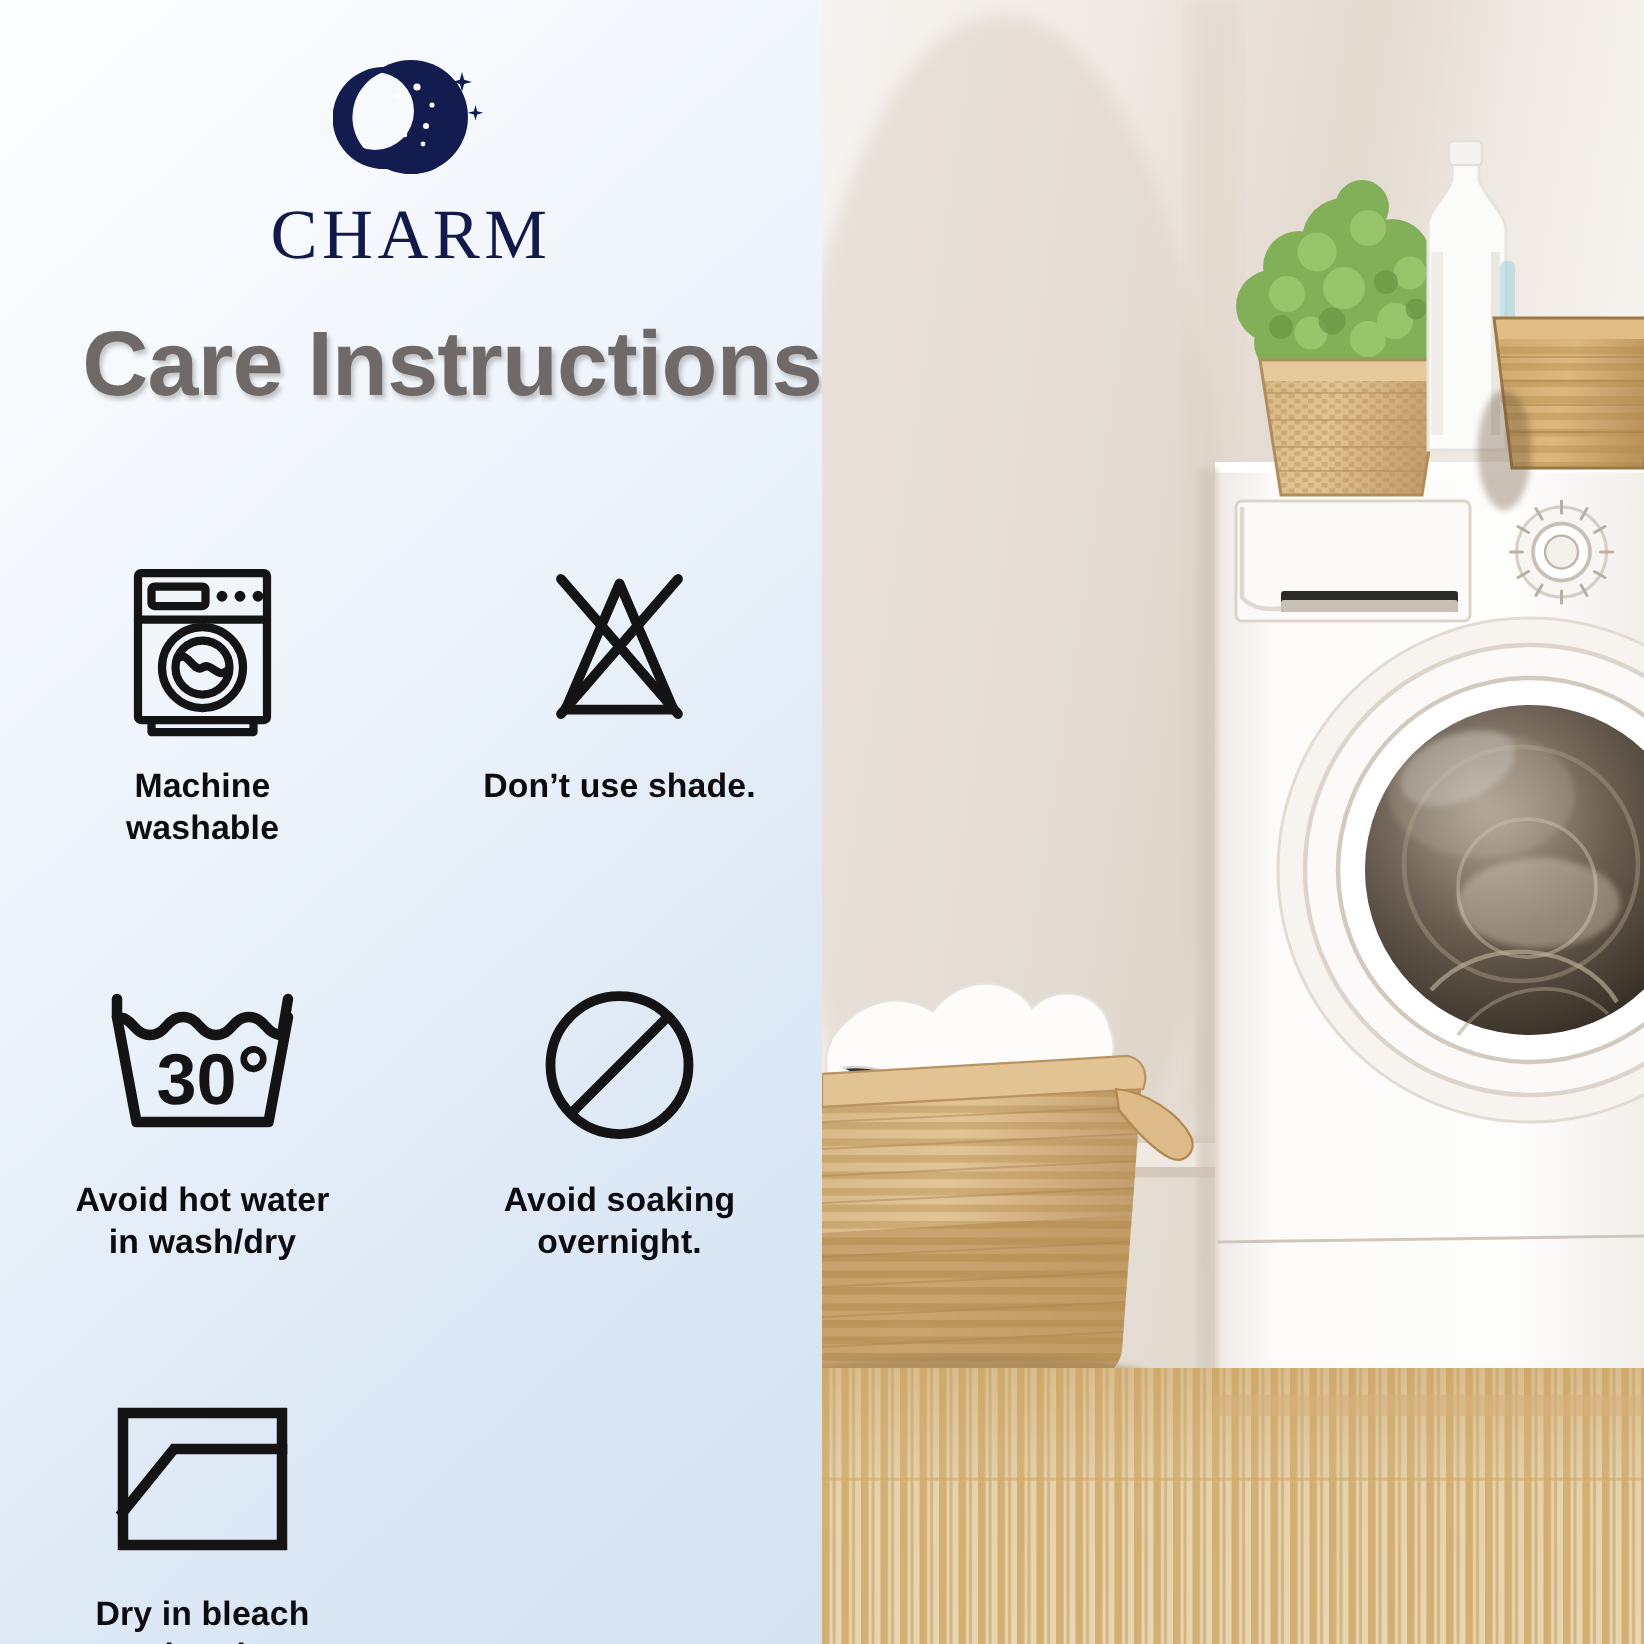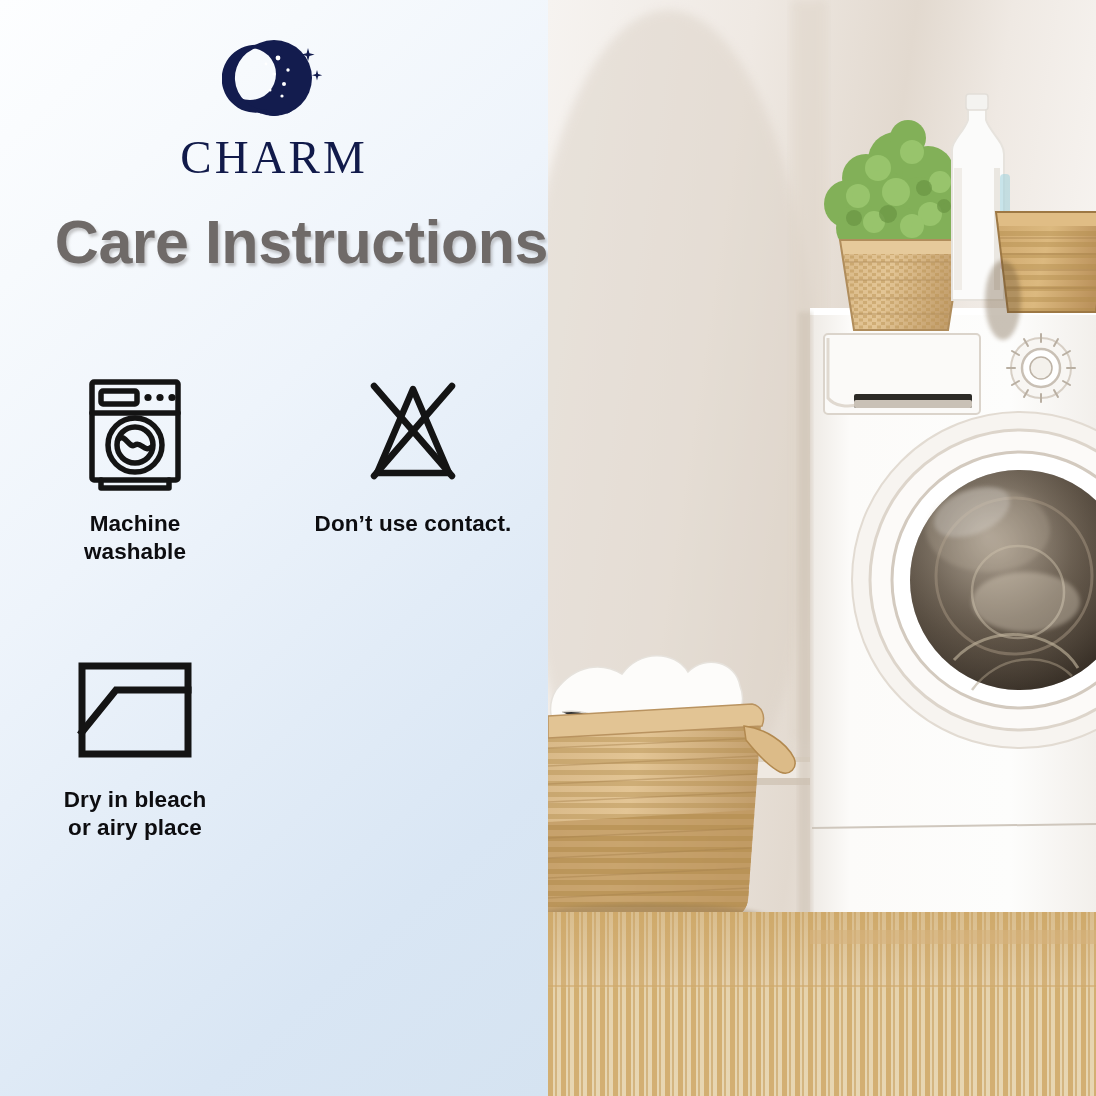--- a/index.html
+++ b/index.html
@@ -180,25 +180,59 @@
       <div class="cell">
         <div class="cell-art">
           <svg width="112" height="122" viewBox="0 0 112 122">
             <g fill="none" stroke="#141414" stroke-width="6.5" stroke-linecap="round" stroke-linejoin="round">
               <path d="M 56 16 L 92 100 L 20 100 Z"></path>
               <line x1="17" y1="13" x2="95" y2="103"></line>
               <line x1="95" y1="13" x2="17" y2="103"></line>
             </g>
           </svg>
         </div>
-        <div class="cell-label">Don’t use contact.</div>
+        <div class="cell-label">Don’t use shade.</div>
       </div>
 
 
-
+      <div class="cell">
+        <div class="cell-art">
+          <svg width="132" height="104" viewBox="0 0 132 104">
+            <g fill="none" stroke="#141414" stroke-width="7" stroke-linecap="round" stroke-linejoin="round">
+
+              <path d="M 9 8
+                       L 9 20
+                       C 20 20 20 32 31 32
+                       C 42 32 42 20 53 20
+                       C 64 20 64 32 75 32
+                       C 86 32 86 20 97 20
+                       C 108 20 108 32 119 32
+                       L 123 8"></path>
+              <path d="M 9 20 L 22 90 L 110 90 L 123 20"></path>
+            </g>
+            <text x="62" y="78" font-family="&quot;Liberation Sans&quot;, sans-serif" font-size="48" font-weight="bold" fill="#141414" text-anchor="middle">30</text>
+            <circle cx="100" cy="48" r="6.5" fill="none" stroke="#141414" stroke-width="4.5"></circle>
+          </svg>
+        </div>
+        <div class="cell-label">Avoid hot water
+in wash/dry</div>
+      </div>
+
+      <div class="cell">
+        <div class="cell-art">
+          <svg width="112" height="112" viewBox="0 0 112 112">
+            <g fill="none" stroke="#141414" stroke-width="6.5" stroke-linecap="round">
+              <circle cx="56" cy="56" r="46"></circle>
+              <line x1="24" y1="88" x2="88" y2="24"></line>
+            </g>
+          </svg>
+        </div>
+        <div class="cell-label">Avoid soaking
+overnight.</div>
+      </div>
 
       <div class="cell">
         <div class="cell-art">
           <svg width="126" height="108" viewBox="0 0 126 108">
             <g fill="none" stroke="#141414" stroke-width="7" stroke-linecap="square" stroke-linejoin="miter">
               <rect x="10" y="10" width="106" height="88"></rect>
               <path d="M 10 76 L 44 34 L 116 34"></path>
             </g>
           </svg>
         </div>

